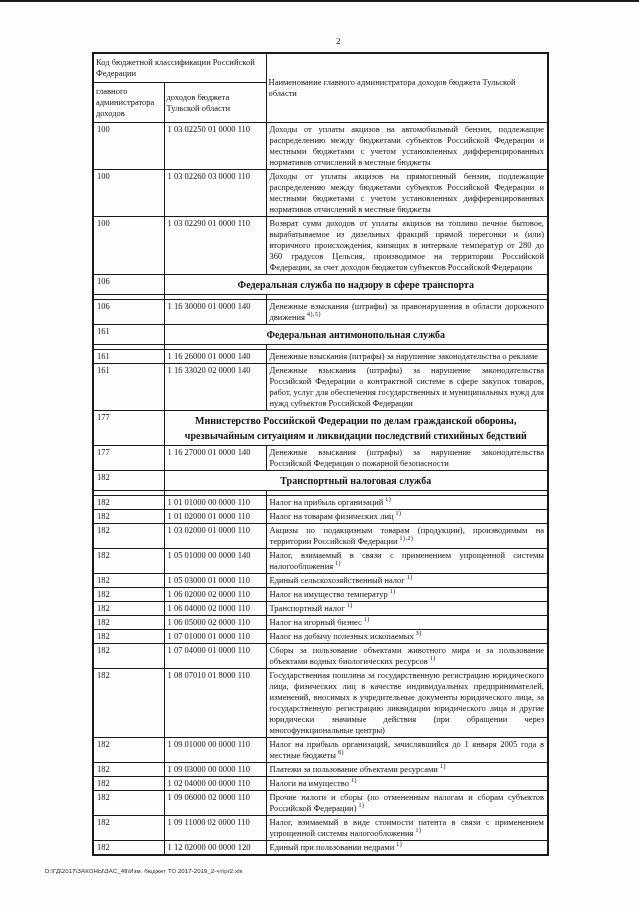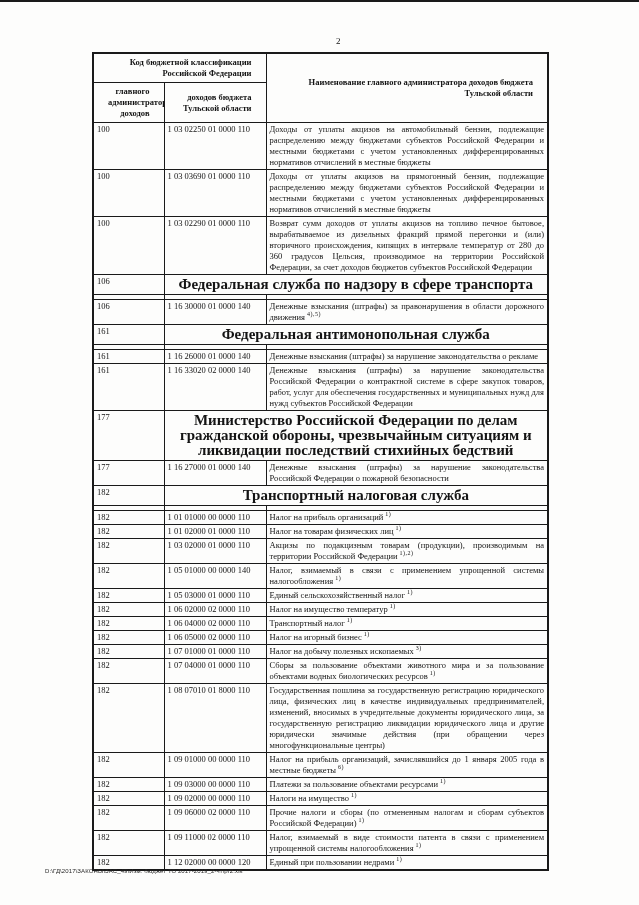--- a/index.html
+++ b/index.html
@@ -36,32 +36,31 @@
   table.budget th, table.budget td {
     border: 1px solid #1a1a1a;
     font-size: 8.5px;
     line-height: 11px;
     vertical-align: top;
     padding: 1px 3px;
     font-weight: normal;
     overflow: hidden;
   }
   table.budget thead th {
-    text-align: right;
+    text-align: left;
     vertical-align: middle;
-    padding: 3px 14px;
-    font-weight: bold;
+    padding: 3px 2px;
   }
   td.code1 { text-align: left; padding-right: 2px; }
   td.code2 { white-space: nowrap; padding-left: 3px; }
   td.name  { text-align: justify; padding: 1px 3px 2px 3px; }
   tr.section td.title {
     text-align: center;
     font-weight: bold;
-    font-size: 15px;
+    font-size: 10px;
     line-height: 15px;
     padding: 2px 8px;
   }
   tr.spacer td { height: 5px; padding: 0; }
   sup.note {
     font-size: 6px;
     line-height: 0;
     vertical-align: super;
     letter-spacing: 0.5px;
   }
@@ -98,21 +97,21 @@
       </tr>
     </thead>
     <tbody>
         <tr>
           <td class="code1">100</td>
           <td class="code2">1 03 02250 01 0000 110</td>
           <td class="name"><span>Доходы от уплаты акцизов на автомобильный бензин, подлежащие распределению между бюджетами субъектов Российской Федерации и местными бюджетами с учетом установленных дифференцированных нормативов отчислений в местные бюджеты</span></td>
         </tr>
         <tr>
           <td class="code1">100</td>
-          <td class="code2">1 03 03690 01 0000 110</td>
+          <td class="code2">1 03 02260 03 0000 110</td>
           <td class="name"><span>Доходы от уплаты акцизов на прямогонный бензин, подлежащие распределению между бюджетами субъектов Российской Федерации и местными бюджетами с учетом установленных дифференцированных нормативов отчислений в местные бюджеты</span></td>
         </tr>
         <tr>
           <td class="code1">100</td>
           <td class="code2">1 03 02290 01 0000 110</td>
           <td class="name"><span>Возврат сумм доходов от уплаты акцизов на топливо печное бытовое, вырабатываемое из дизельных фракций прямой перегонки и (или) вторичного происхождения, кипящих в интервале температур от 280 до 360 градусов Цельсия, производимое на территории Российской Федерации, за счет доходов бюджетов субъектов Российской Федерации</span></td>
         </tr>
         <tr class="section">
           <td class="code1">106</td>
           <td class="title" colspan="2">Федеральная служба по надзору в сфере транспорта</td>
@@ -224,21 +223,21 @@
           <td class="code2">1 09 01000 00 0000 110</td>
           <td class="name"><span>Налог на прибыль организаций, зачислявшийся до 1 января 2005 года в местные бюджеты</span><sup class="note"> 6)</sup></td>
         </tr>
         <tr>
           <td class="code1">182</td>
           <td class="code2">1 09 03000 00 0000 110</td>
           <td class="name"><span>Платежи за пользование объектами ресурсами</span><sup class="note"> 1)</sup></td>
         </tr>
         <tr>
           <td class="code1">182</td>
-          <td class="code2">1 09 02000 00 0000 110</td>
+          <td class="code2">1 02 04000 00 0000 110</td>
           <td class="name"><span>Налоги на имущество</span><sup class="note"> 1)</sup></td>
         </tr>
         <tr>
           <td class="code1">182</td>
           <td class="code2">1 09 06000 02 0000 110</td>
           <td class="name"><span>Прочие налоги и сборы (по отмененным налогам и сборам субъектов Российской Федерации)</span><sup class="note"> 1)</sup></td>
         </tr>
         <tr>
           <td class="code1">182</td>
           <td class="code2">1 09 11000 02 0000 110</td>

